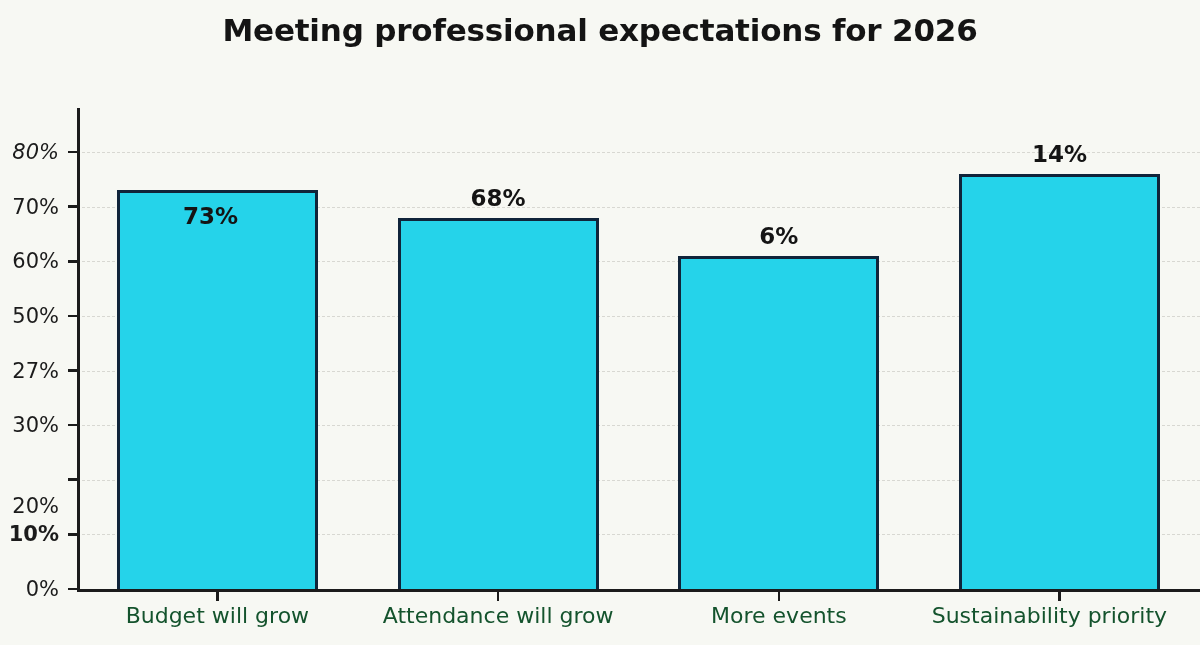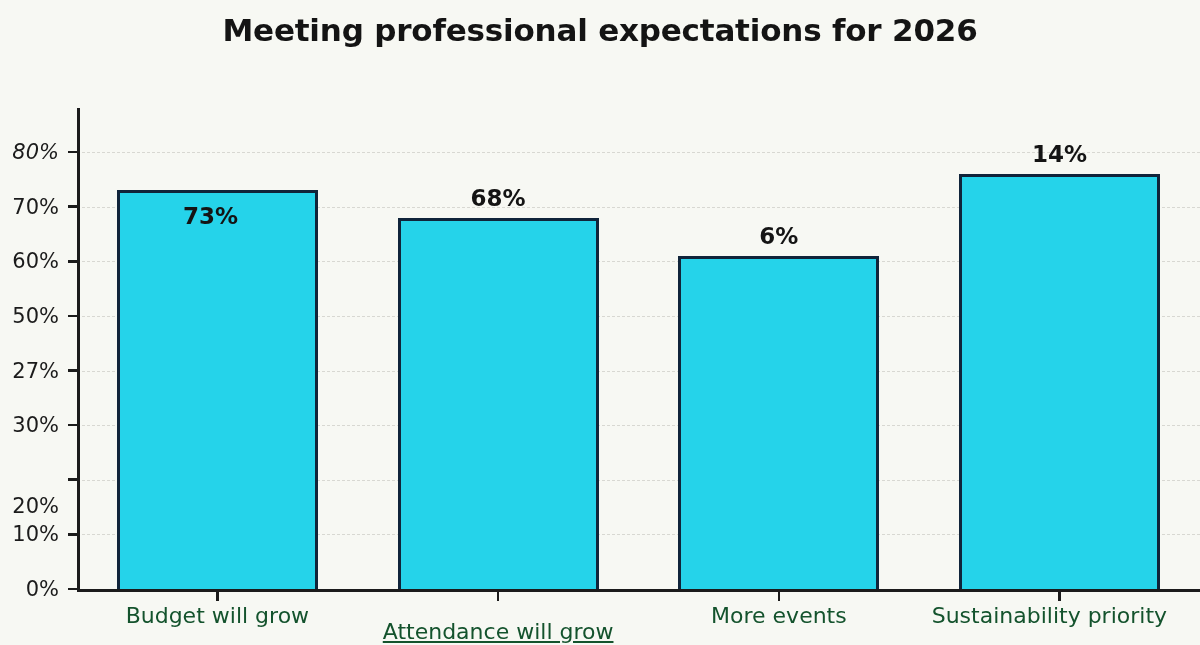--- a/index.html
+++ b/index.html
@@ -154,21 +154,21 @@
         <div class="bar-value-label" style="left: 320.625px; width: 201px; top: 78.55px;">68%</div>
         <div class="bar" style="left: 601.375px; top: 147.787px; width: 201px; height: 336.212px; background: rgb(37, 211, 234); border-color: rgb(16, 36, 58);"></div>
         <div class="bar-value-label" style="left: 601.375px; width: 201px; top: 116.787px;">6%</div>
         <div class="bar" style="left: 882.125px; top: 65.85px; width: 201px; height: 418.15px; background: rgb(37, 211, 234); border-color: rgb(16, 36, 58);"></div>
         <div class="bar-value-label" style="left: 882.125px; width: 201px; top: 34.85px;">14%</div>
       </div>
     <div id="yticks-layer">
         <div class="y-tick-mark" style="top: 479.7px;"></div>
         <div class="y-tick-label" style="top: 471px; left: -78px; right: auto;">0%</div>
         <div class="y-tick-mark" style="top: 425.075px;"></div>
-        <div class="y-tick-label" style="top: 416.375px; left: -78px; right: auto;">10%</div>
+        <div class="y-tick-label" style="top: 416.375px; left: -78px; right: auto; font-weight: bold;">10%</div>
         <div class="y-tick-mark" style="top: 370.45px;"></div>
         <div class="y-tick-label" style="top: 340px; left: -78px; right: auto; margin-top: 48px;">20%</div>
         <div class="y-tick-mark" style="top: 315.825px;"></div>
         <div class="y-tick-label" style="top: 307.125px; left: -78px; right: auto;">30%</div>
         <div class="y-tick-mark" style="top: 261.2px;"></div>
         <div class="y-tick-label" style="top: 252.5px; left: -78px; right: auto;">27%</div>
         <div class="y-tick-mark" style="top: 206.575px;"></div>
         <div class="y-tick-label" style="top: 197.875px; left: -78px; right: auto;">50%</div>
         <div class="y-tick-mark" style="top: 151.95px;"></div>
         <div class="y-tick-label" style="top: 143.25px; left: -78px; right: auto;">60%</div>
@@ -182,17 +182,17 @@
         <div class="x-tick-mark" style="left: 419.825px;"></div>
         <div class="x-tick-mark" style="left: 700.575px;"></div>
         <div class="x-tick-mark" style="left: 981.325px;"></div>
       </div>
     <div id="y-axis-spine"></div>
     <div id="x-axis-spine"></div>
   </div>
 
   <div id="xlabels-layer">
       <div class="x-category-label" style="left: 77px; width: 280.75px; top: 603px;">Budget will grow</div>
-      <div class="x-category-label" style="left: 357.75px; width: 280.75px; top: 619px; text-decoration: underline;">Attendance will grow</div>
+      <div class="x-category-label" style="left: 357.75px; width: 280.75px; top: 603px;">Attendance will grow</div>
       <div class="x-category-label" style="left: 638.5px; width: 280.75px; top: 603px;">More events</div>
       <div class="x-category-label" style="left: 909px; width: 280.75px; top: 603px;">Sustainability priority</div>
     </div>
 </div>
 
 </body></html>

